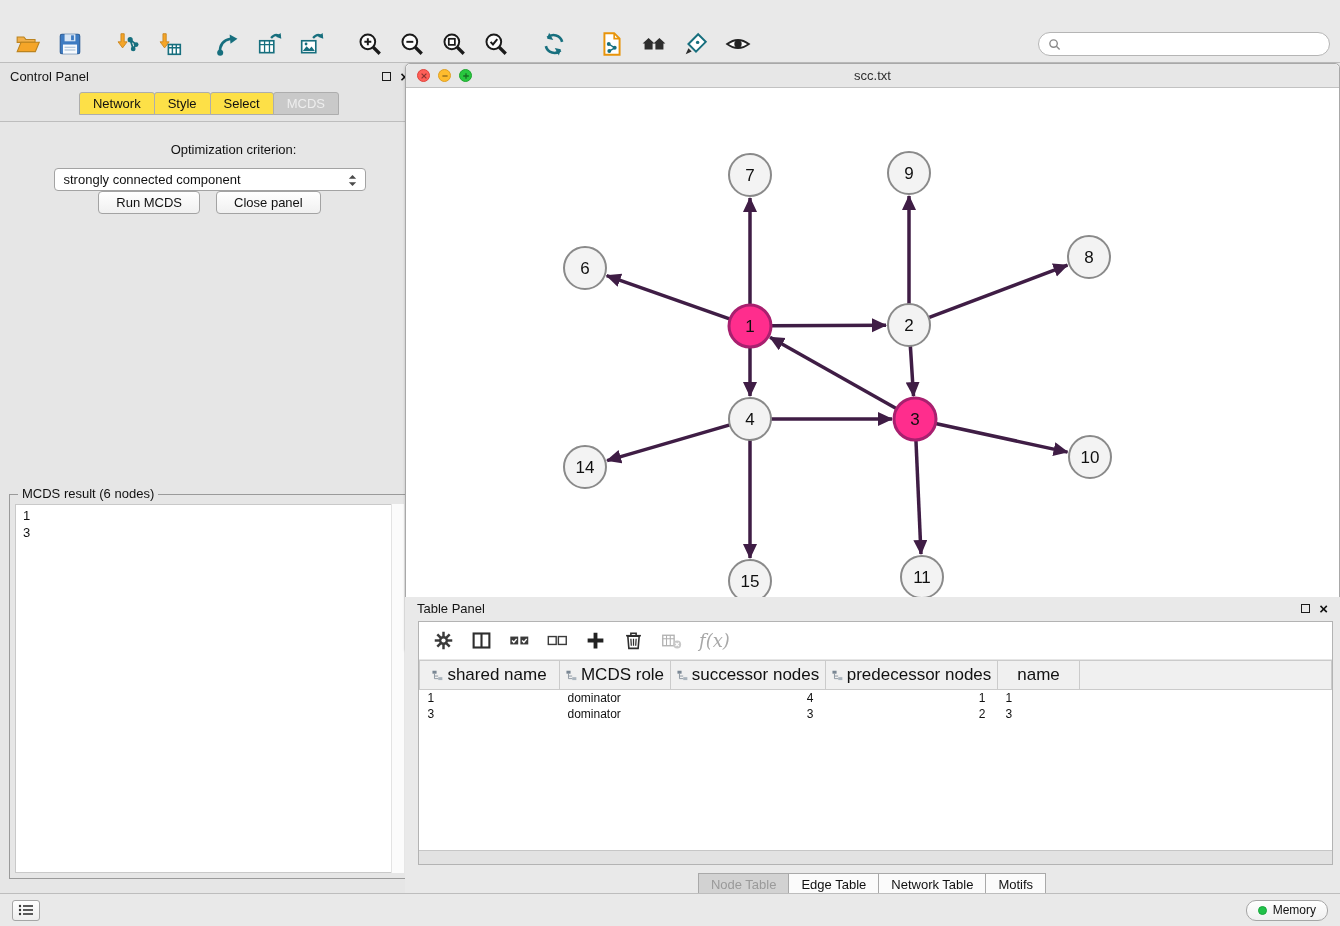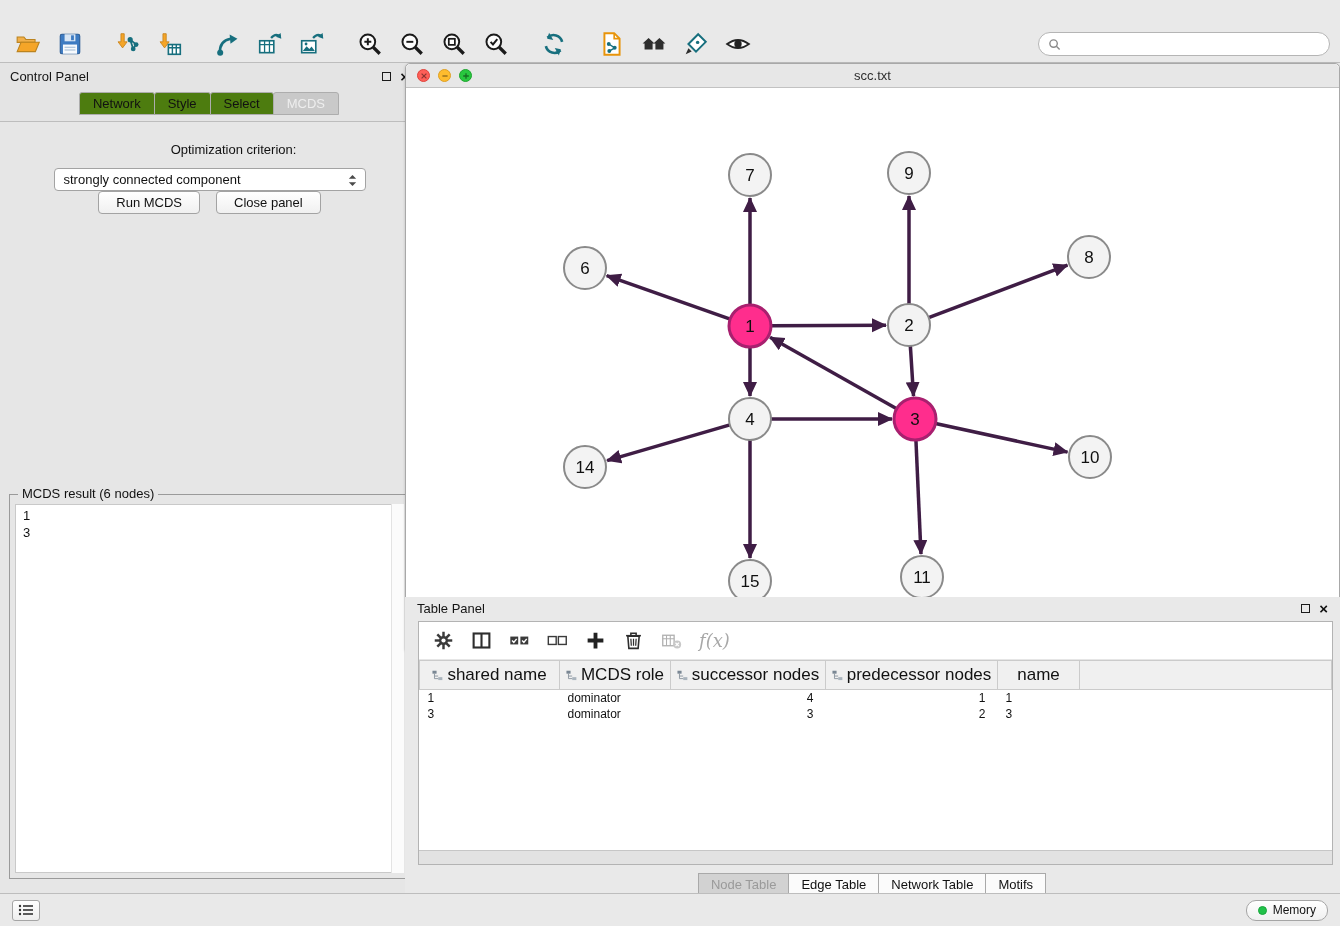--- a/index.html
+++ b/index.html
@@ -24,21 +24,21 @@
   .searchbox input { border:none; outline:none; flex:1; font-size:13px; background:transparent; margin-left:6px; font-family:inherit; }
 
   
   .control-panel { position:absolute; left:0; top:63px; width:420px; bottom:33px;
     background:#e4e4e4; border-right:1px solid #c0c0c0; }
   .panel-header { height:26px; display:flex; align-items:center; padding:0 10px; font-size:13px; color:#141414; }
   .win-btns { margin-left:auto; display:flex; align-items:center; gap:9px; }
   .float-btn { width:9px; height:9px; border:1.5px solid #1a1a1a; display:inline-block; }
   .close-btn { font-size:15px; font-weight:bold; color:#111; line-height:1; }
   .cp-tabs { display:flex; justify-content:center; margin-top:3px; }
-  .tab { padding:3px 13px; font-size:13px; background:#4d7c0f; border:1px solid #adadad;
+  .tab { padding:3px 13px; font-size:13px; background:#fde047; border:1px solid #adadad;
     margin-left:-1px; color:#111; border-radius:3px 3px 0 0; }
   .tab.selected { background:#c9c9c9; color:#eeeeee; }
   .cp-body { position:absolute; left:0; right:0; top:58px; bottom:0; background:#e6e6e6; border-top:1px solid #bdbdbd; }
   .opt-label { text-align:center; margin-top:20px; font-size:13px; color:#111;padding-left:48px; }
   .dropdown { position:relative; width:312px; height:23px; margin:11px auto 0; background:#fff;
     border:1px solid #a3a3a3; border-radius:4px; display:flex; align-items:center;
     padding:0 26px 0 9px; font-size:13px; color:#111; }
   .dropdown svg { position:absolute; right:7px; top:5px; }
   .cp-buttons { display:flex; justify-content:center; gap:16px; }
   .btn { height:23px; padding:0 17px; background:linear-gradient(#ffffff,#f0f0f0);

